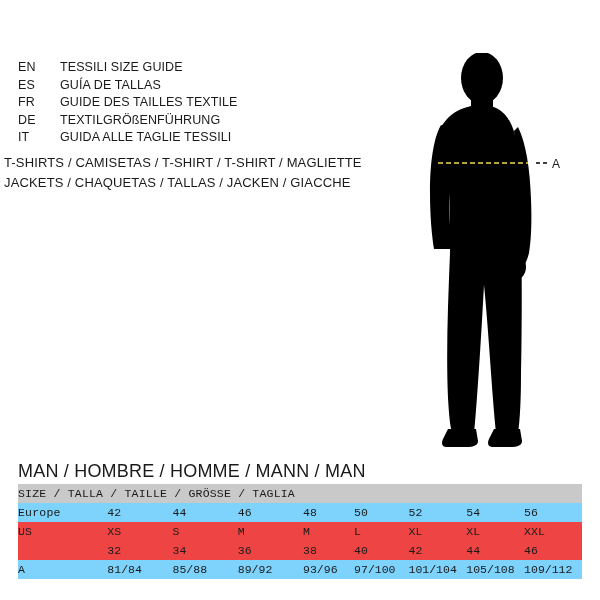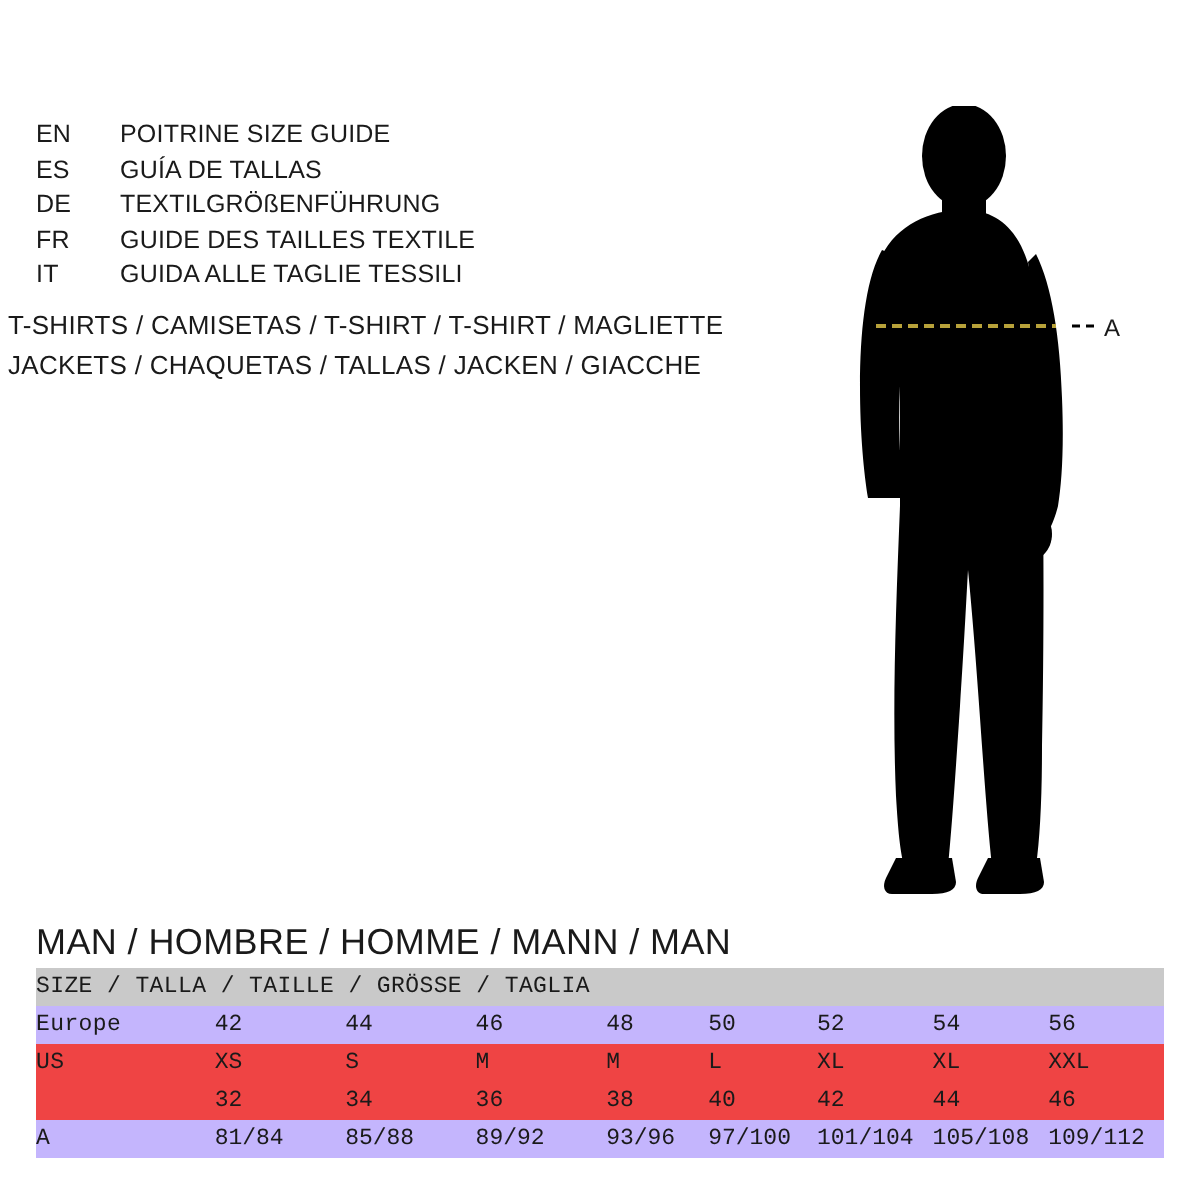--- a/index.html
+++ b/index.html
@@ -94,21 +94,21 @@
   table.size-table td {
     padding: 0;
     height: 19px;
     line-height: 19px;
     vertical-align: middle;
     white-space: nowrap;
     font-family: Liberation Mono, monospace;
   }
   .row-head td { background: #c9c9c9; }
   .row-alt td { background: #ef4444; }
-  .row-plain td { background: #c4b5fd; }
+  .row-plain td { background: #7dd3fc; }
   td.label-col {
     width: 92px;
     padding-left: 2px;
     letter-spacing: 0.2px;
   }
   td.val-col {
     width: 67px;
     text-align: left;
     padding-left: 2px;
   }
@@ -122,33 +122,33 @@
   }
 </style>
 </head>
 <body>
 
 <div id="page">
 
   <div class="lang-block">
     <div class="lang-row">
       <span class="lang-code">EN</span>
-      <span class="lang-text">POITRINE SIZE GUIDE</span>
+      <span class="lang-text">TESSILI SIZE GUIDE</span>
     </div>
     <div class="lang-row">
       <span class="lang-code">ES</span>
       <span class="lang-text">GUÍA DE TALLAS</span>
     </div>
     <div class="lang-row">
+      <span class="lang-code">FR</span>
+      <span class="lang-text">GUIDE DES TAILLES TEXTILE</span>
+    </div>
+    <div class="lang-row">
       <span class="lang-code">DE</span>
       <span class="lang-text">TEXTILGRÖßENFÜHRUNG</span>
-    </div>
-    <div class="lang-row">
-      <span class="lang-code">FR</span>
-      <span class="lang-text">GUIDE DES TAILLES TEXTILE</span>
     </div>
     <div class="lang-row">
       <span class="lang-code">IT</span>
       <span class="lang-text">GUIDA ALLE TAGLIE TESSILI</span>
     </div>
   </div>
 
   <div class="cat-block">
     <div class="cat-line">T-SHIRTS / CAMISETAS / T-SHIRT / T-SHIRT / MAGLIETTE</div>
     <div class="cat-line">JACKETS / CHAQUETAS / TALLAS / JACKEN / GIACCHE</div>

